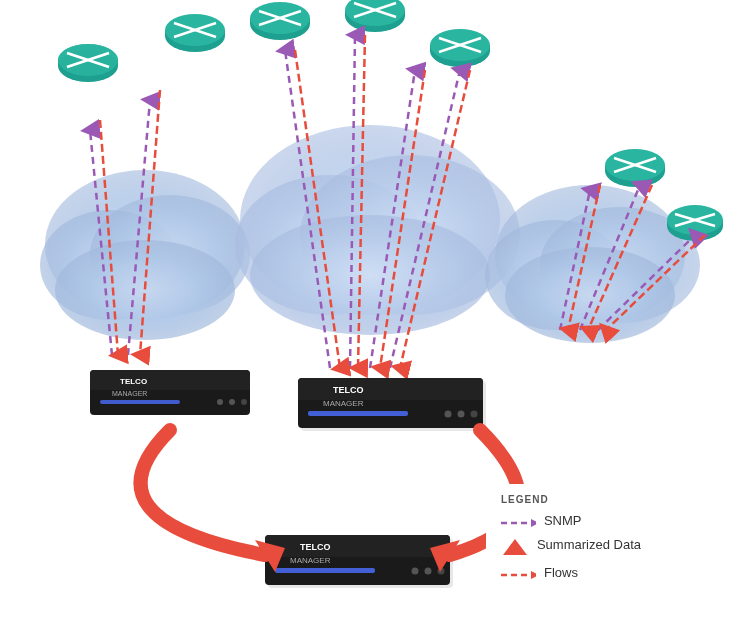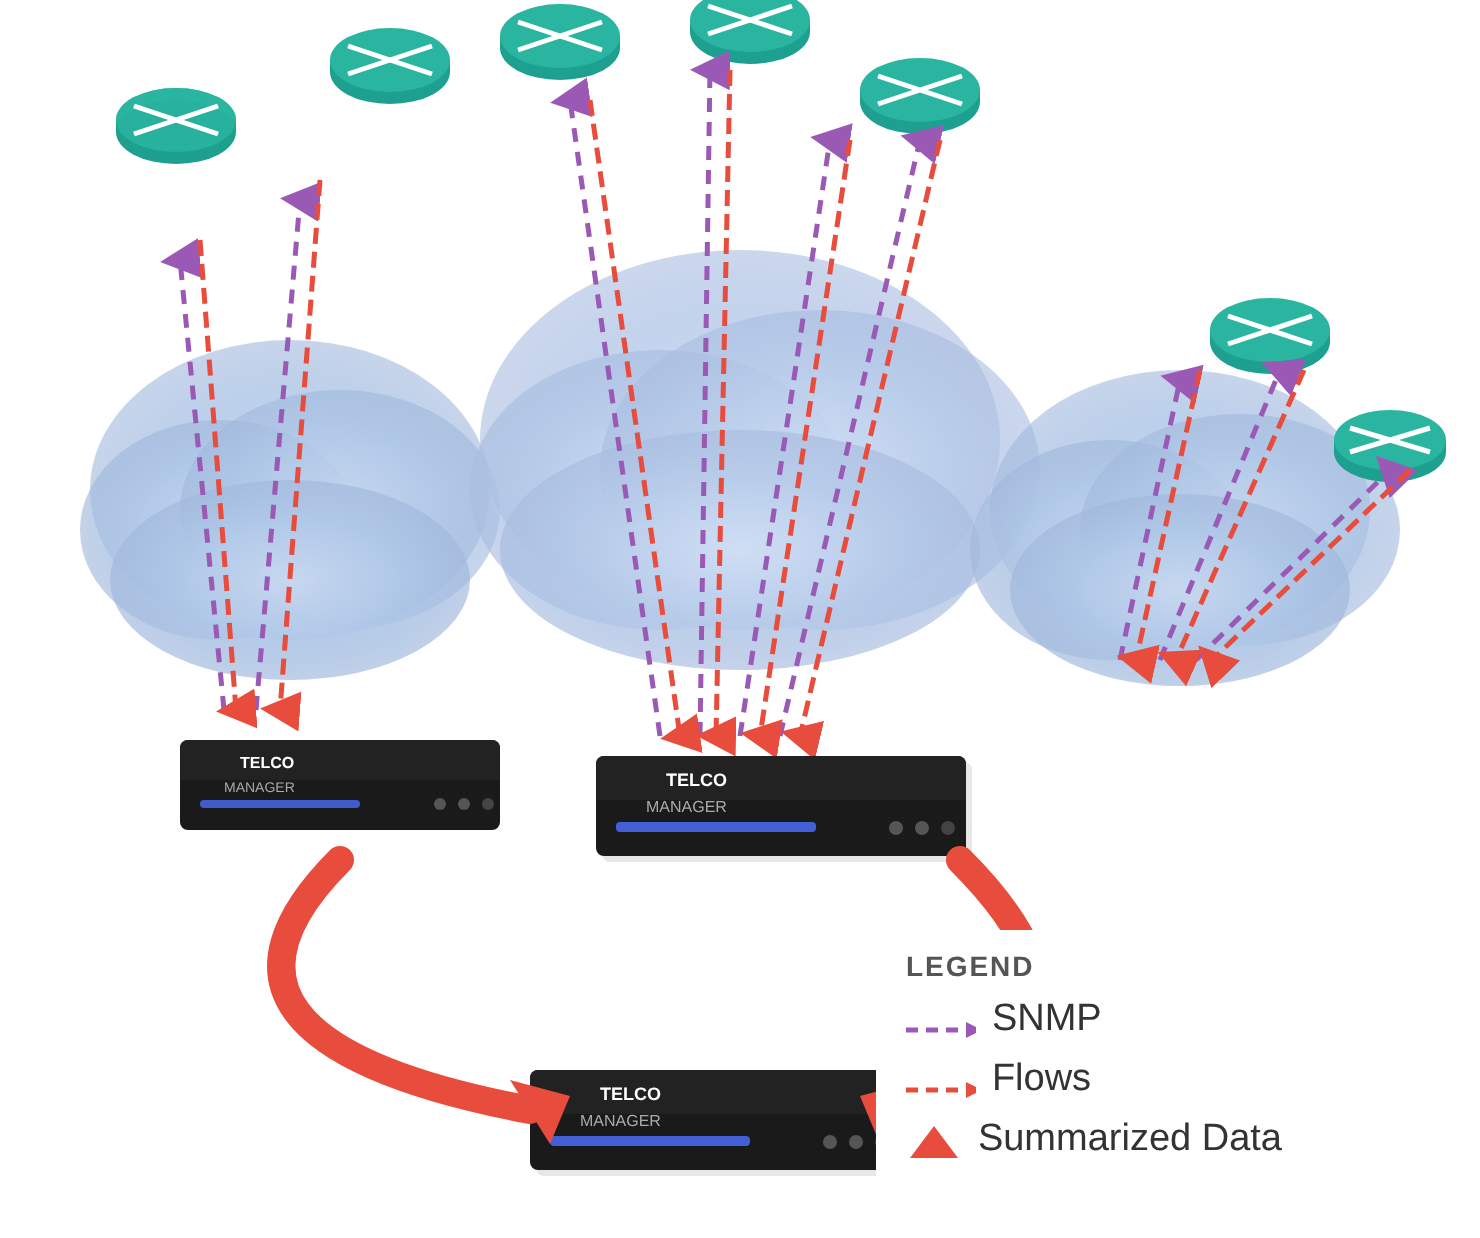--- a/index.html
+++ b/index.html
@@ -24,32 +24,32 @@
     }
     .legend {
       position: absolute;
       bottom: 20px;
       right: 30px;
       background: white;
       padding: 10px 15px;
       border: none;
     }
     .legend-title {
-      font-size: 14px;
+      font-size: 10px;
       font-weight: bold;
       color: #555;
       letter-spacing: 1px;
       margin-bottom: 8px;
       text-transform: uppercase;
     }
     .legend-item {
       display: flex;
-      align-items: flex-end;
+      align-items: flex-start;
       margin-bottom: 8px;
-      font-size: 19px;
+      font-size: 13px;
       color: #333;
     }
     .legend-line {
       width: 35px;
       height: 16px;
       margin-right: 8px;
       display: flex;
       align-items: center;
       position: relative;
     }
@@ -272,31 +272,31 @@
         <svg width="40" height="16">
 
           <line x1="0" y1="10" x2="30" y2="10" stroke="#9b59b6" stroke-width="2.5" stroke-dasharray="6,4"></line>
           <polygon points="30,6 38,10 30,14" fill="#9b59b6"></polygon>
         </svg>
       </div>
       <span>SNMP</span>
     </div>
 
     <div class="legend-item">
+      <svg width="28" height="20" style="margin-right:8px">
+        <polygon points="14,2 26,18 2,18" fill="#e74c3c"></polygon>
+      </svg>
+      <span>Summarized Data</span>
+    </div>
+
+    <div class="legend-item">
       <div class="legend-line">
         <svg width="40" height="16">
 
           <line x1="0" y1="10" x2="30" y2="10" stroke="#e74c3c" stroke-width="2.5" stroke-dasharray="6,4"></line>
           <polygon points="30,6 38,10 30,14" fill="#e74c3c"></polygon>
         </svg>
       </div>
       <span>Flows</span>
     </div>
-
-    <div class="legend-item">
-      <svg width="28" height="20" style="margin-right:8px">
-        <polygon points="14,2 26,18 2,18" fill="#e74c3c"></polygon>
-      </svg>
-      <span>Summarized Data</span>
-    </div>
   </div>
 
 </div>
 
 </body></html>

